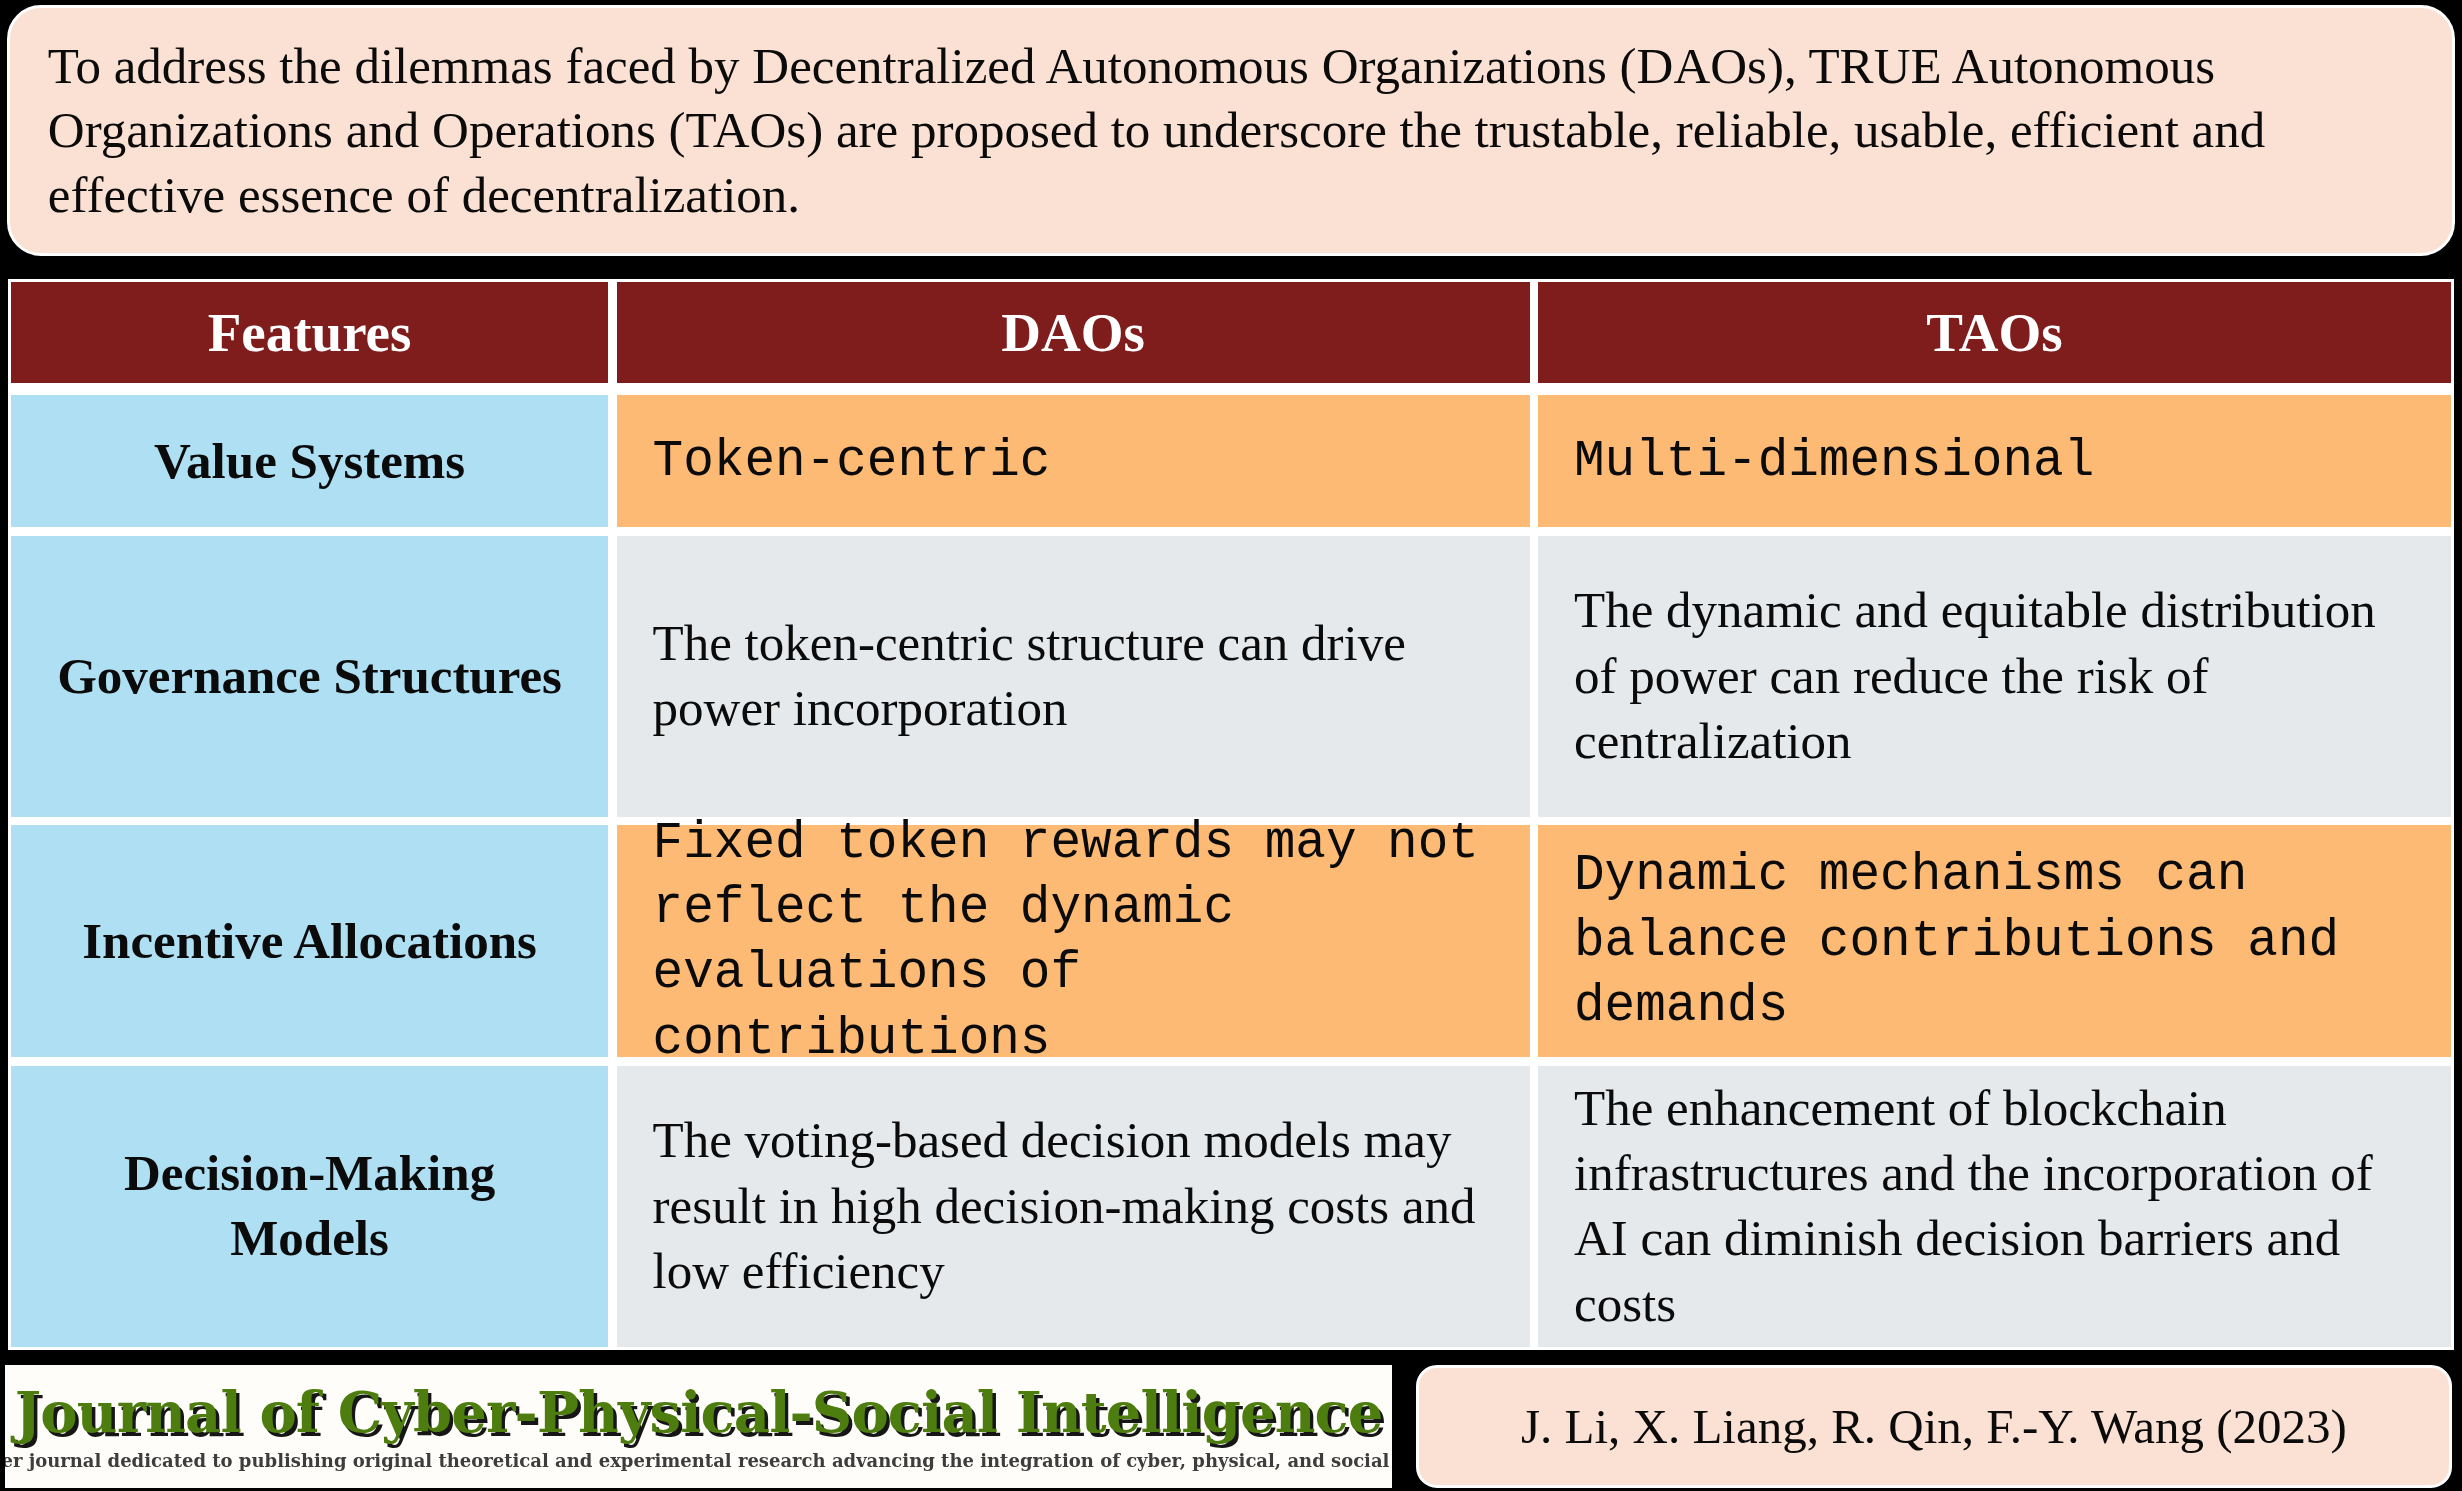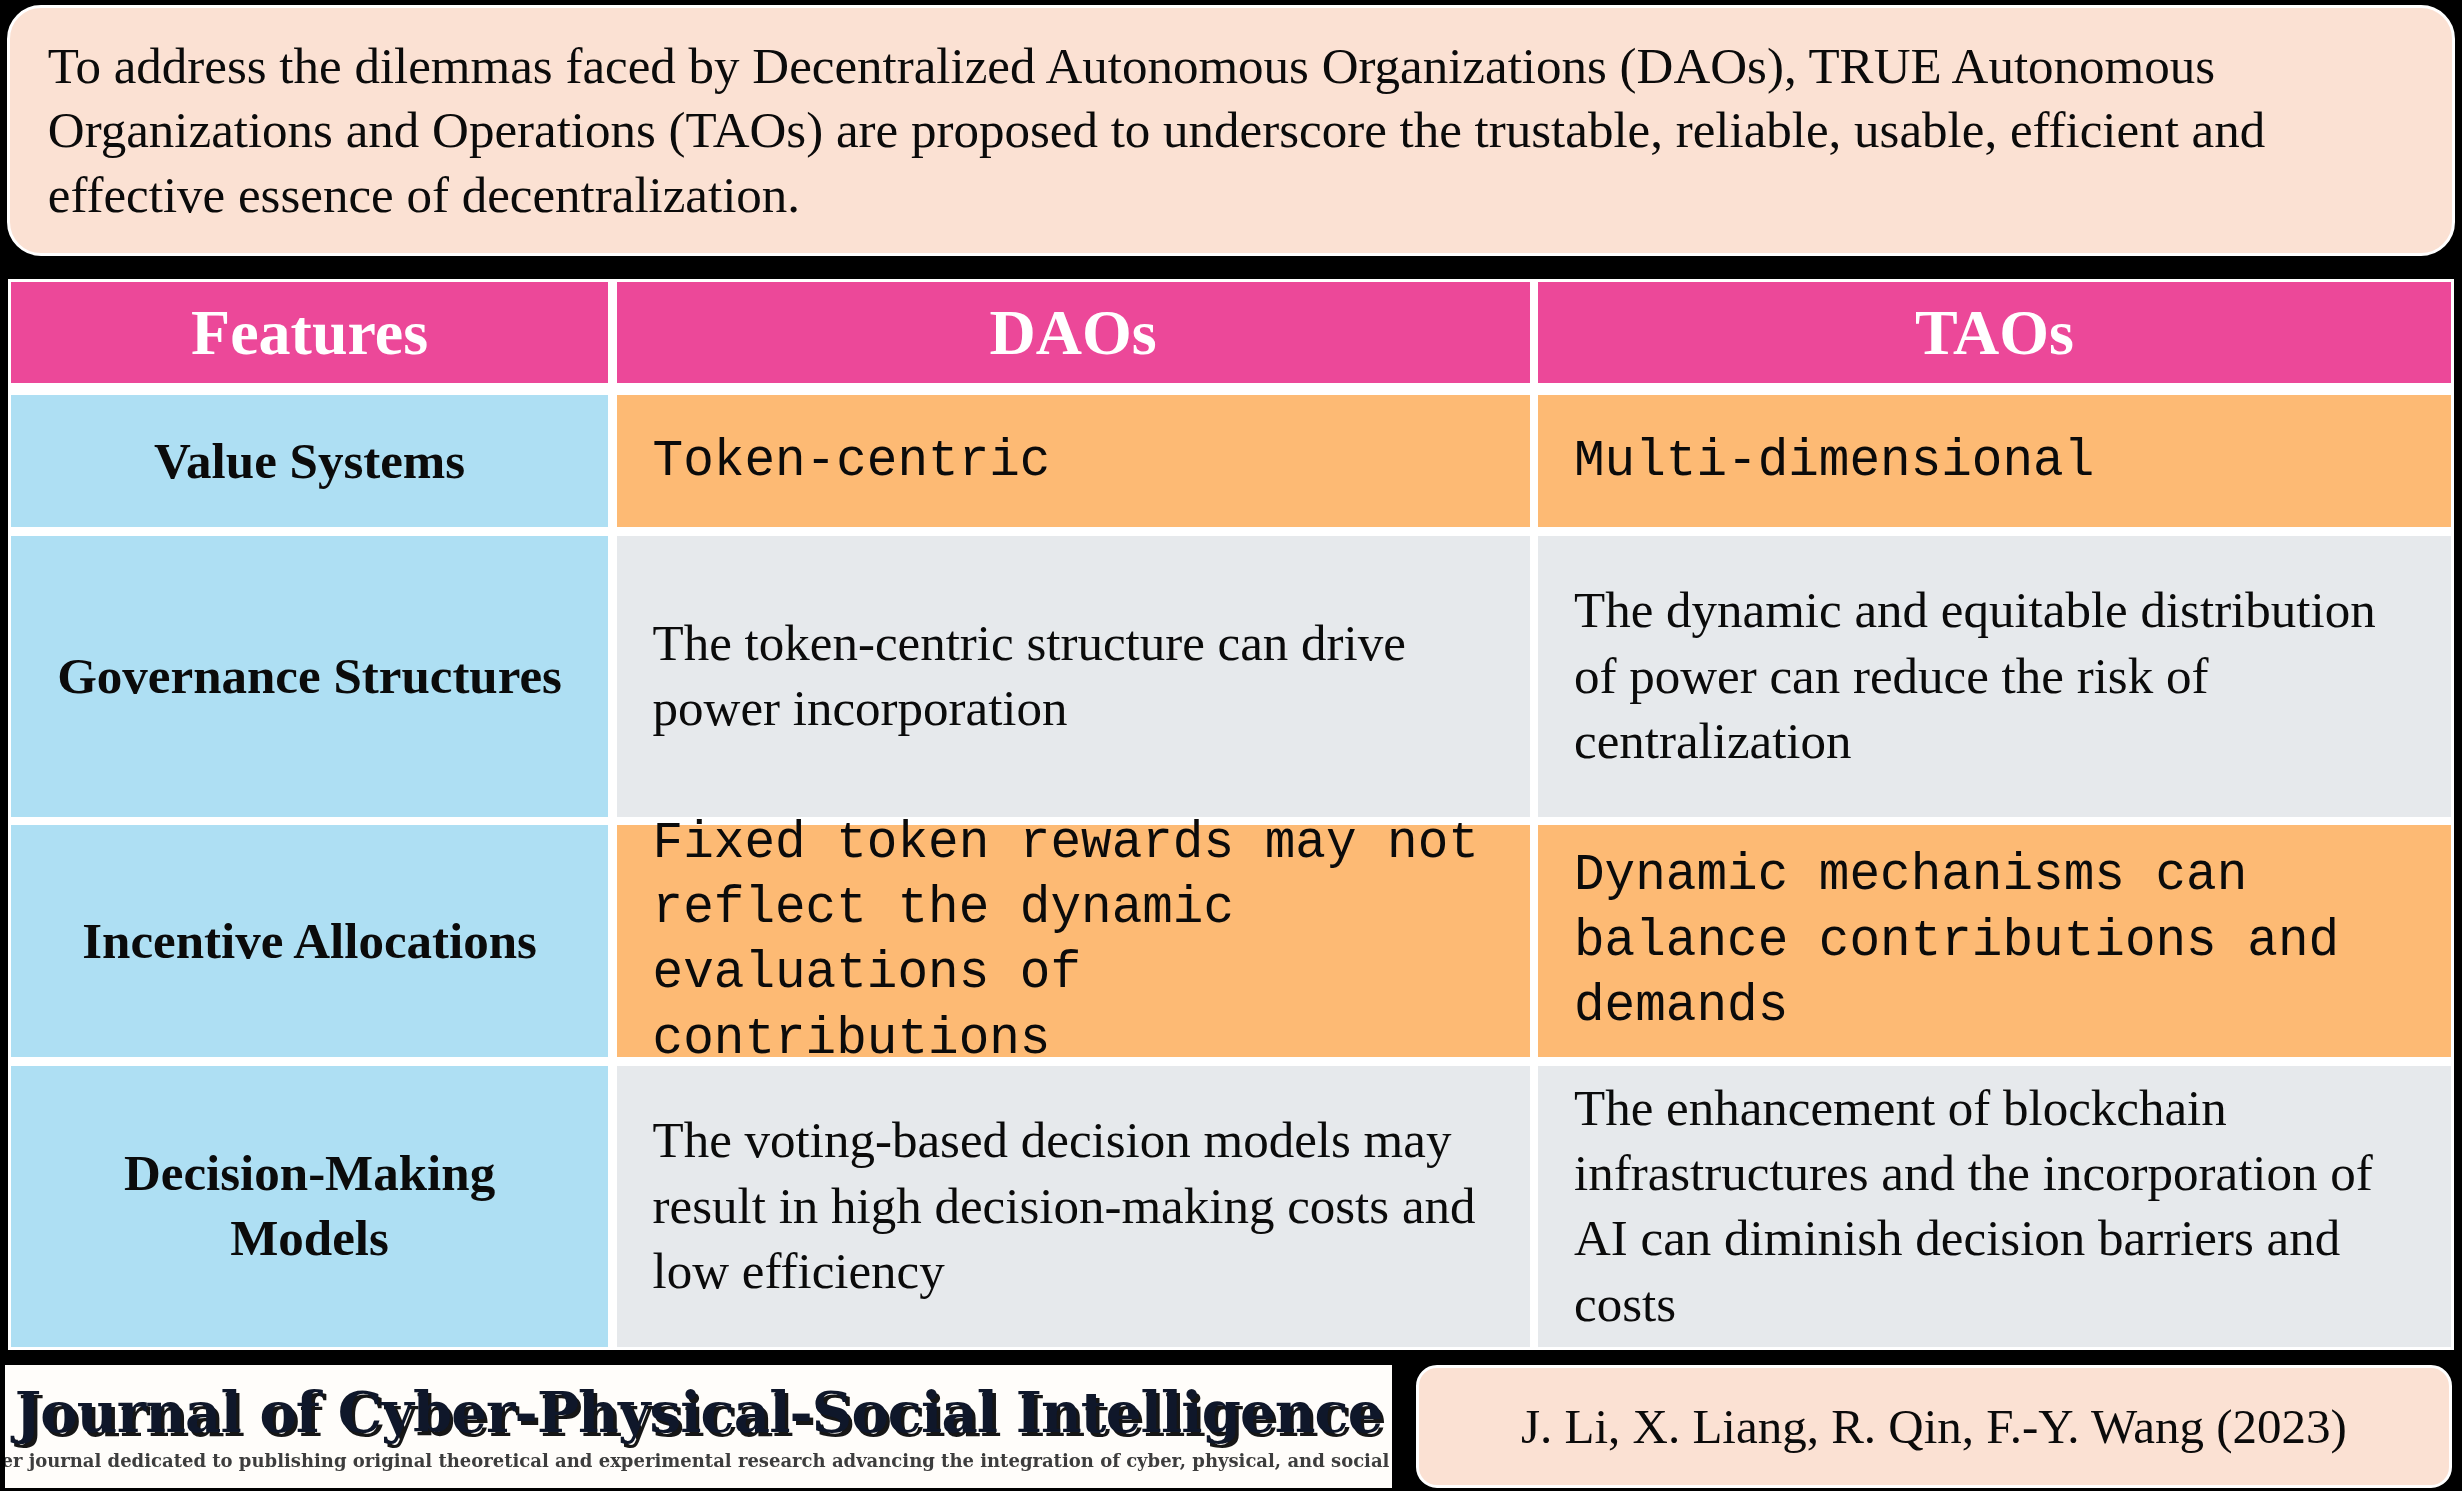--- a/index.html
+++ b/index.html
@@ -43,22 +43,22 @@
     margin-top:12px;
     grid-template-rows:132px 281px 232px 281px;
     row-gap:8.5px;
   }
   .cell{
     display:flex;align-items:center;
     box-sizing:border-box;
     font-size:51px;line-height:1.28;
   }
   .th{
-    background:#ec4899;color:#ffffff;
-    font-weight:bold;font-size:64px;
+    background:#7f1d1d;color:#ffffff;
+    font-weight:bold;font-size:55px;
     justify-content:center;text-align:center;
   }
   .feature{
     background:#AEDFF3;
     font-weight:bold;
     justify-content:center;text-align:center;
     white-space:pre-line;
     padding:0 14px;
   }
   .body-cell{
@@ -74,21 +74,21 @@
     background:#FFFDFA;
     box-sizing:border-box;
     display:flex;flex-direction:column;align-items:center;justify-content:center;
     overflow:hidden;
   }
   .journal-logo{
     font-family:"DejaVu Serif","Liberation Serif",serif;
     font-weight:bold;
     font-size:56px;
     letter-spacing:-0.9px;
-    color:#0f172a;
+    color:#4d7c0f;
     text-shadow:3.4px 4.3px 0 #161616;
     white-space:nowrap;
     line-height:1.1;
   }
   .journal-tagline{
     font-family:"DejaVu Serif","Liberation Serif",serif;
     font-weight:bold;
     font-size:18px;
     color:#3d3d3d;
     white-space:nowrap;

